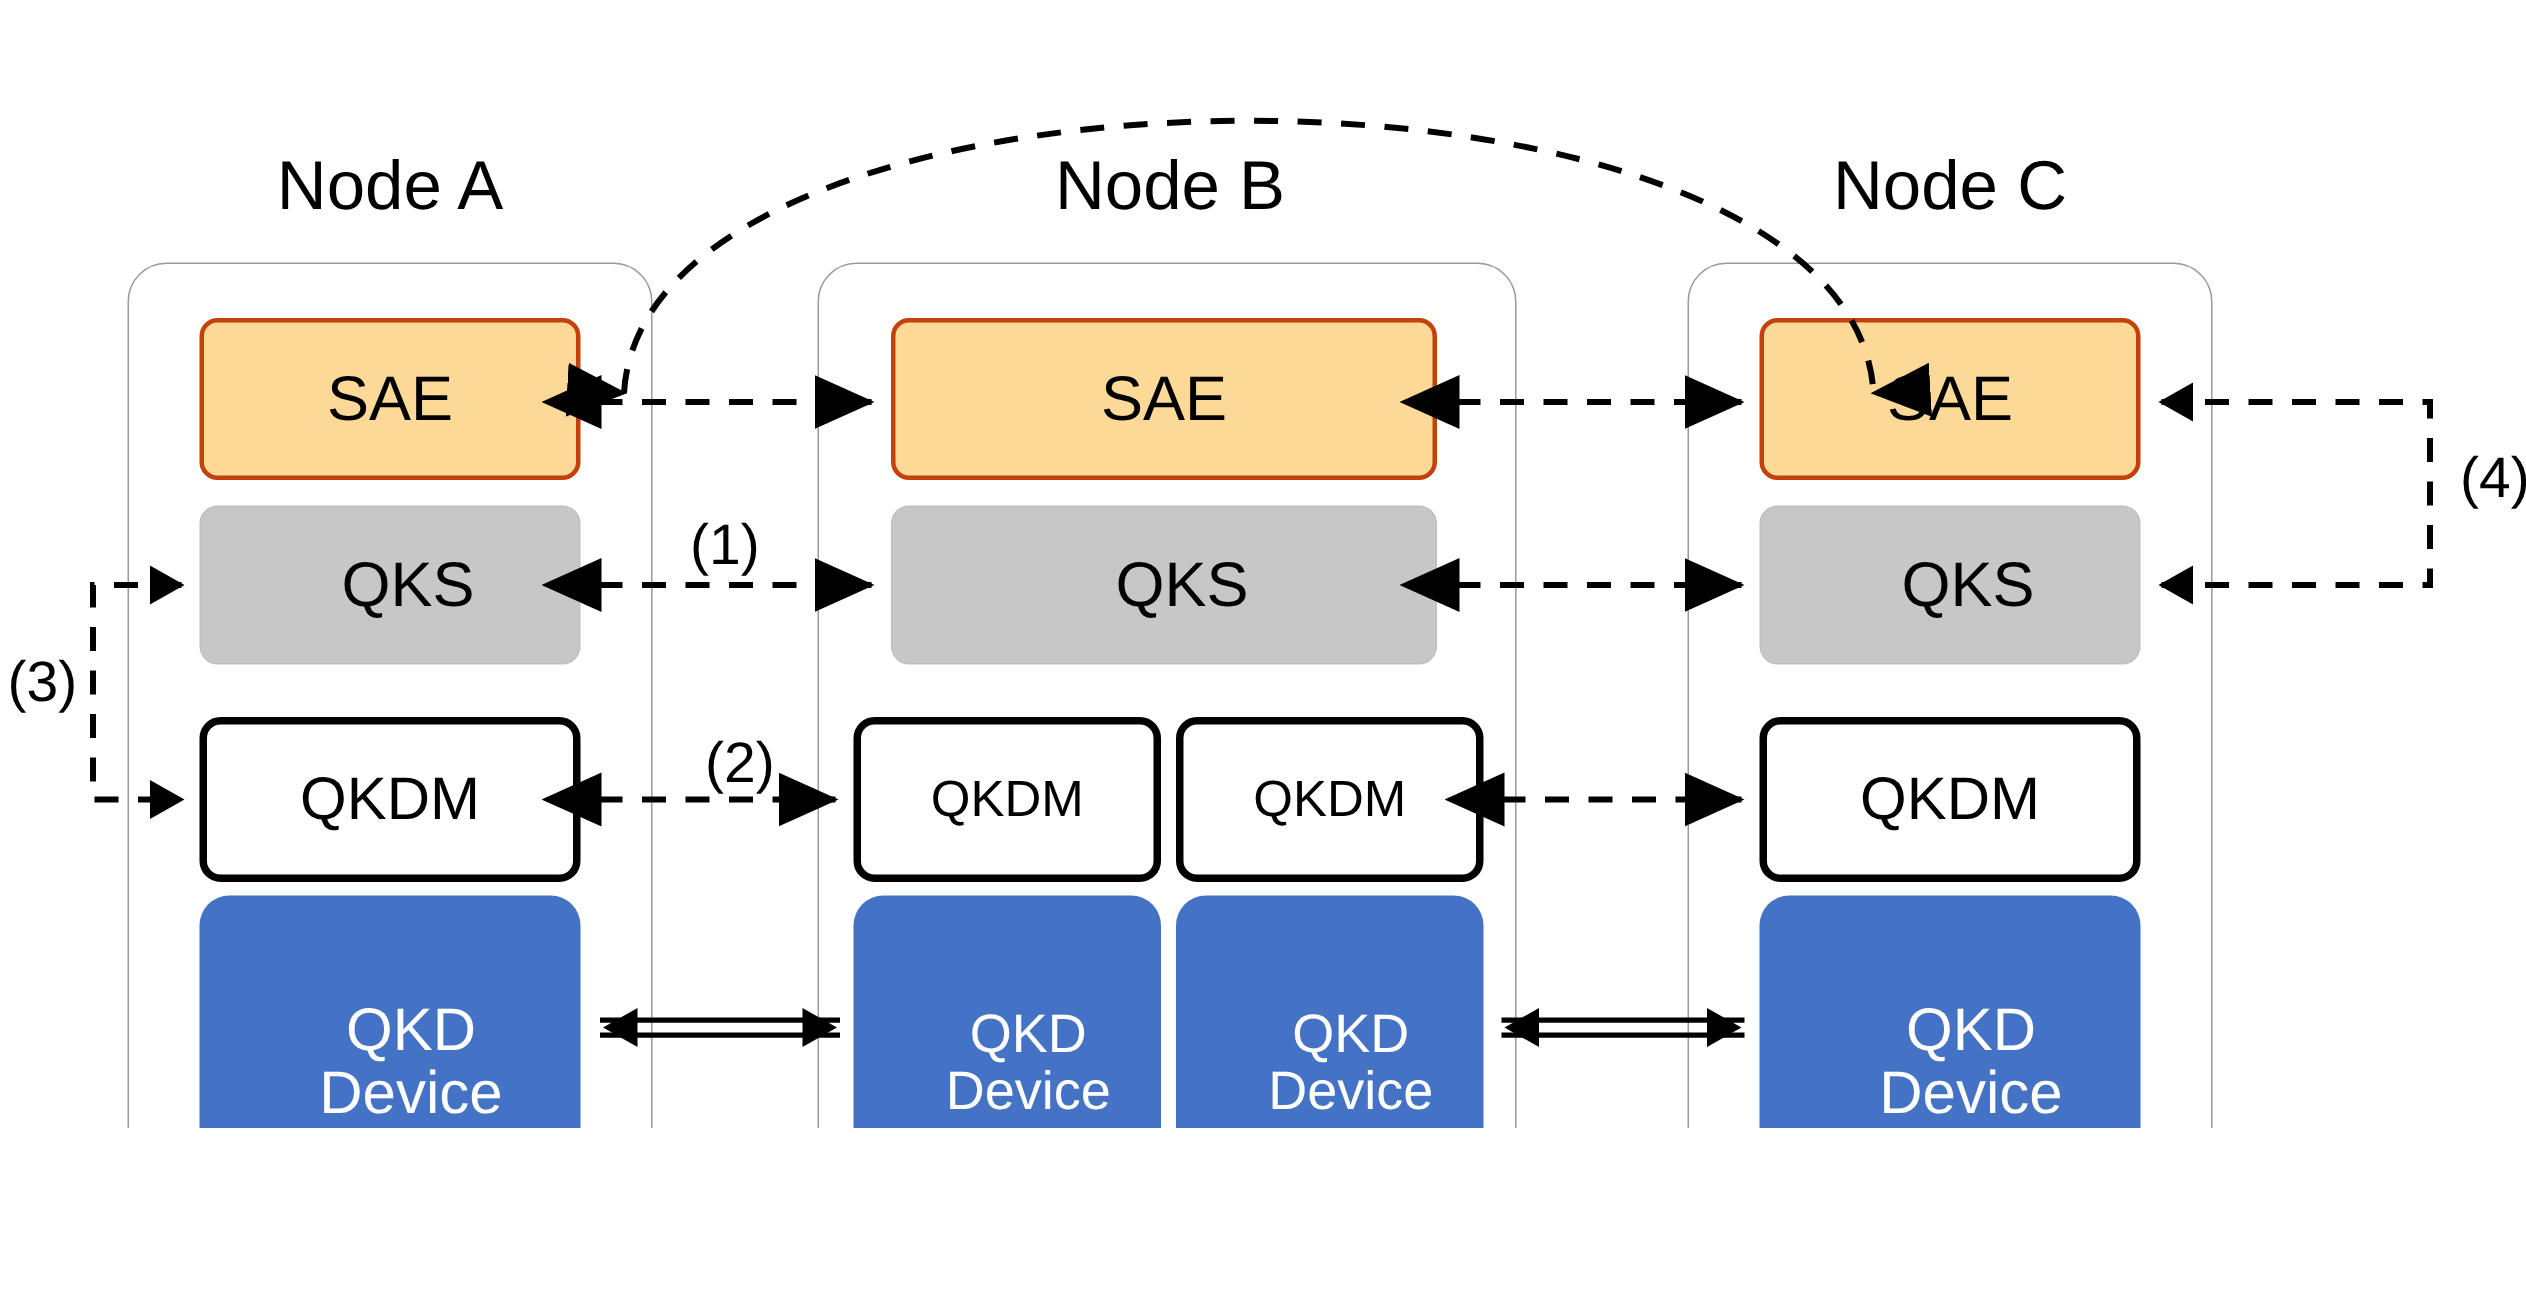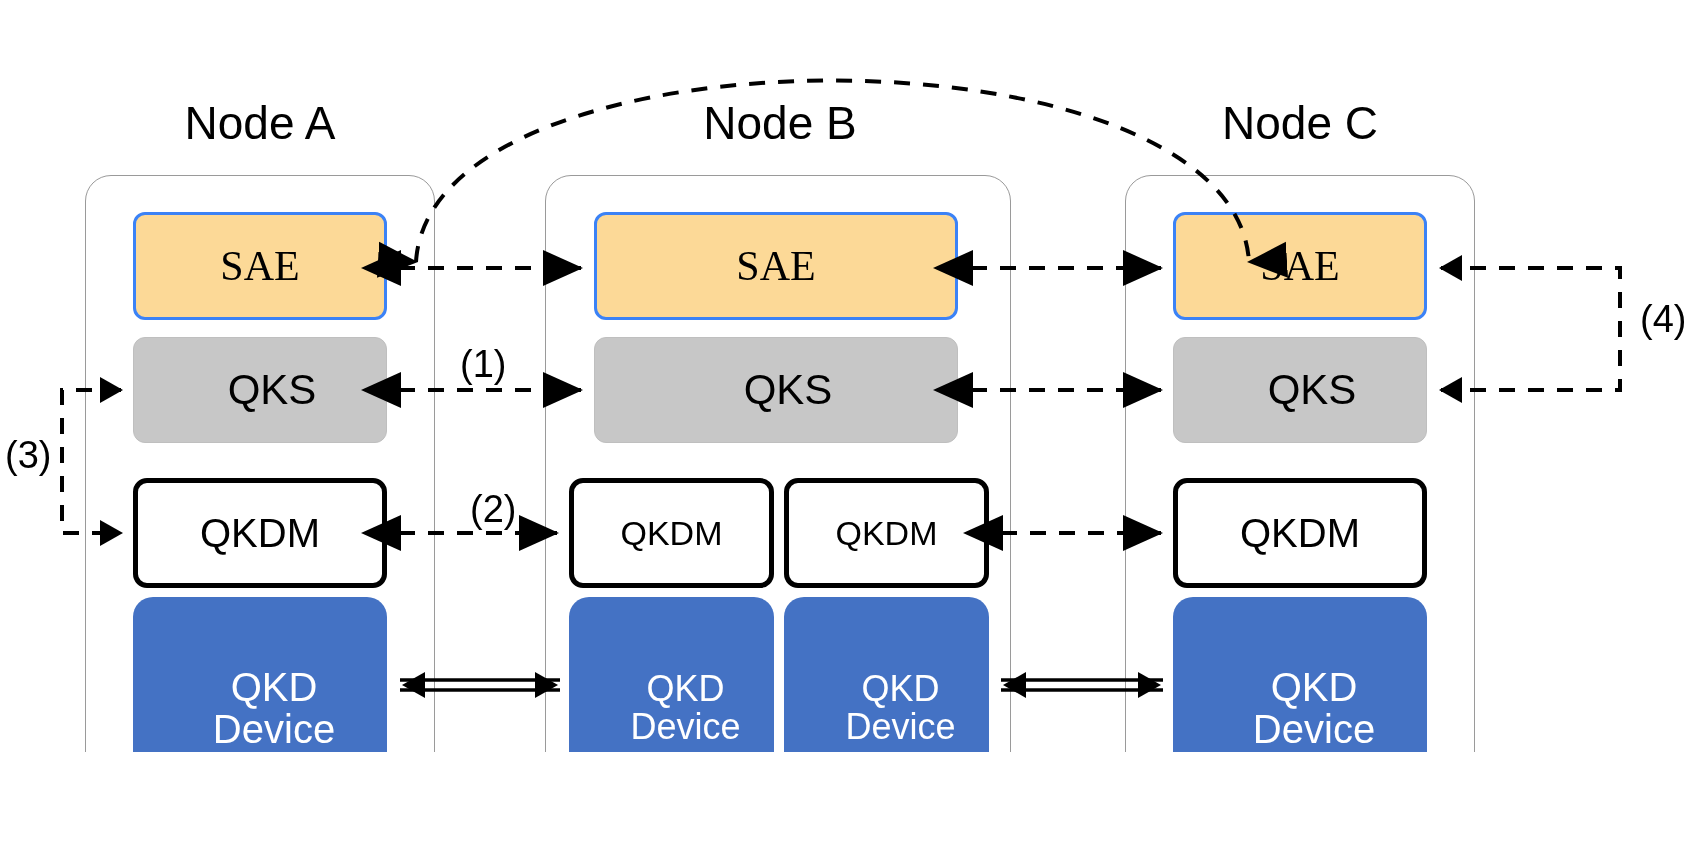--- a/index.html
+++ b/index.html
@@ -46,25 +46,24 @@
     position: absolute;
     box-sizing: border-box;
     display: flex;
     align-items: center;
     justify-content: center;
     text-align: center;
     line-height: 1.06;
   }
   .blk-sae {
     background: #fcd997;
-    border: 3px solid #3b82f6;
+    border: 3px solid #c2410c;
     border-radius: 12px;
     color: #000000;
     font-size: 42px;
-    font-family: Liberation Serif, serif;
   }
   .blk-qks {
     background: #c7c7c7;
     border: 1px solid #bfbfbf;
     border-radius: 12px;
     color: #000000;
     font-size: 42px;
     padding-left: 24px;
   }
   .blk-qkdm {

